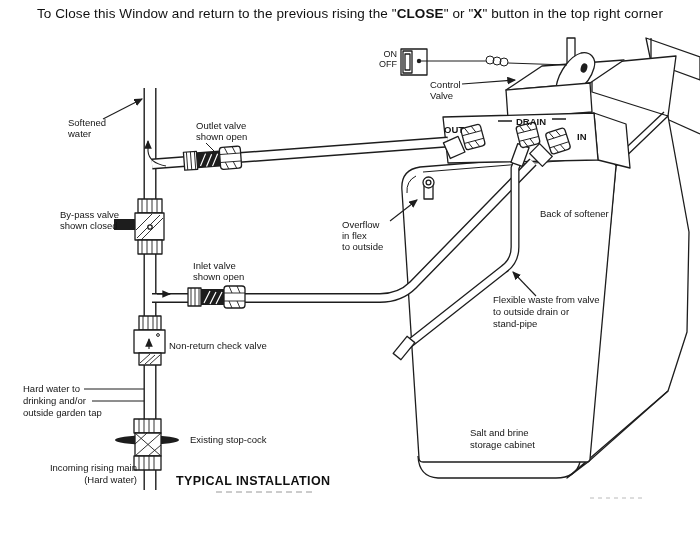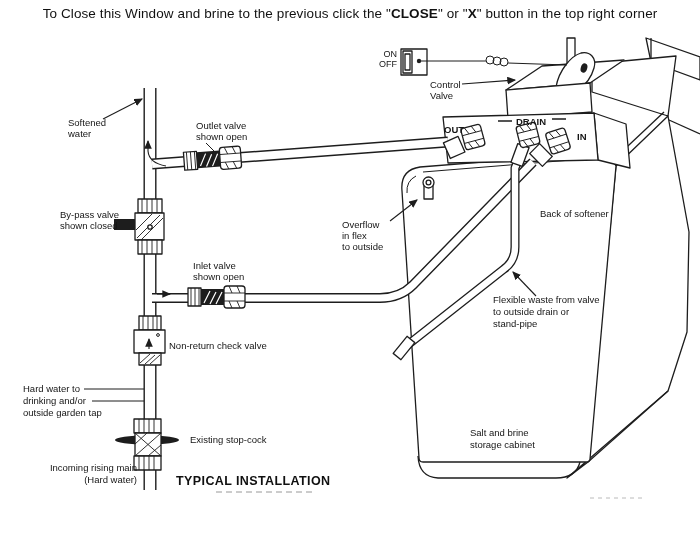--- a/index.html
+++ b/index.html
@@ -18,21 +18,21 @@
   .sw{font:9px "Liberation Sans",sans-serif;fill:#151515;}
   .ttl{font:bold 12.5px "Liberation Sans",sans-serif;fill:#101010;letter-spacing:.4px;}
   .hatch{stroke:#1d1d1d;stroke-width:.9;}
   .thin{stroke:#1d1d1d;stroke-width:1;fill:none;}
   .arr{stroke:#1d1d1d;stroke-width:1.1;fill:none;}
 </style>
 </head>
 <body>
 
 <div id="stage">
-  <div id="hdr"><span>To Close this Window and brine to the previous click the "</span><b>CLOSE</b><span>" or "</span><b>X</b><span>" button in the top right corner</span></div>
+  <div id="hdr"><span>To Close this Window and return to the previous rising the "</span><b>CLOSE</b><span>" or "</span><b>X</b><span>" button in the top right corner</span></div>
 
   <svg width="700" height="550" viewBox="0 0 700 550">
     <defs>
       <marker id="ah" markerWidth="9" markerHeight="8" refX="7" refY="3.5" orient="auto">
         <path d="M0,0 L8,3.5 L0,7 Z" fill="#1d1d1d"></path>
       </marker>
       <g id="nut">
         <rect x="-10" y="-11" width="20" height="22" rx="3" class="fw"></rect>
         <path class="hatch" d="M-10,-4 H10 M-10,4 H10 M-6,-11 L-3,-4 M1,-11 L4,-4 M-6,4 L-3,11 M1,4 L4,11"></path>
       </g>

